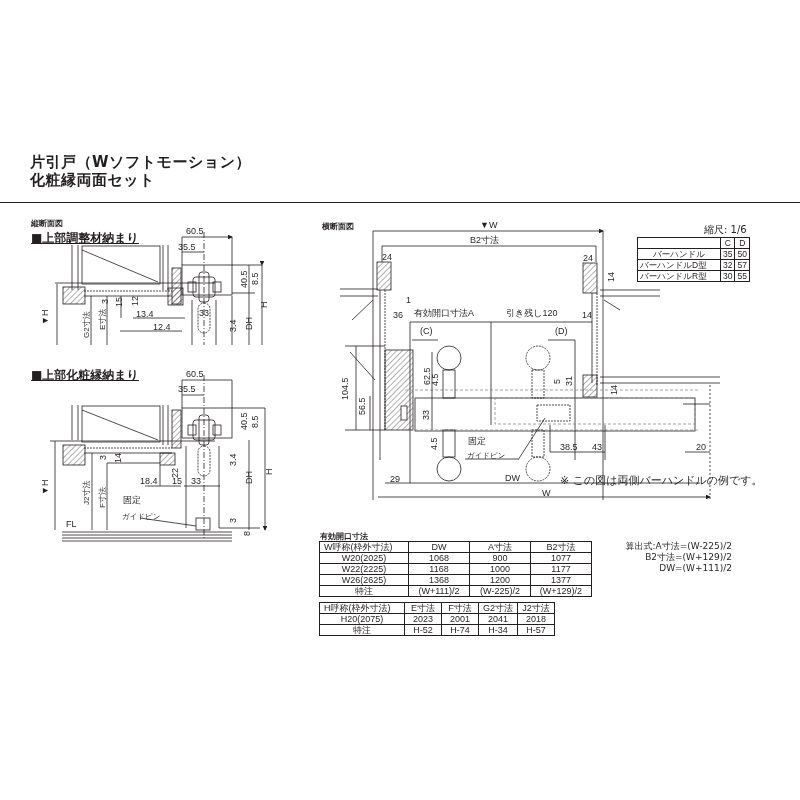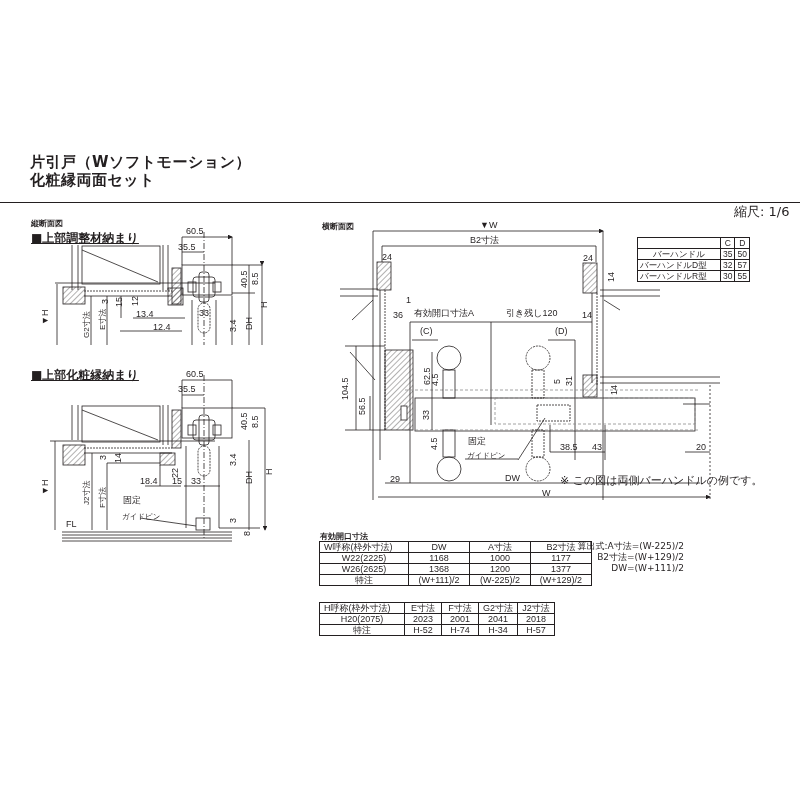--- a/index.html
+++ b/index.html
@@ -270,21 +270,21 @@
     <text x="592" y="450">43</text>
     <text x="696" y="450">20</text>
     <text x="390" y="482">29</text>
     <text x="505" y="481">DW</text>
     <text x="542" y="496">W</text>
     <text x="468" y="444">固定</text>
     <text x="467" y="458" font-size="7.5">ガイドピン</text>
   </g>
 </svg>
 
-<div class="abs lbl" style="left:704px;top:207px;font-size:13px;margin-left:30px;">縮尺: 1/6</div>
+<div class="abs lbl" style="left:704px;top:225px;font-size:10px;">縮尺: 1/6</div>
 <table class="t scale" style="left:637px;top:237px;">
   <tbody>
       <tr>
     <td style="width:78px"></td>
     <td>C</td>
     <td>D</td>
   </tr>
   <tr>
     <td>バーハンドル</td>
     <td>35</td>
@@ -308,41 +308,47 @@
 <div class="abs lbl-b" style="left:320px;top:531px;">有効開口寸法</div>
 <table class="t" style="left:319px;top:541px;">
   <tbody>
       <tr>
     <td class="left" style="width:80px">W呼称(枠外寸法)</td>
     <td style="width:52px">DW</td>
     <td style="width:52px">A寸法</td>
     <td style="width:52px">B2寸法</td>
   </tr>
   <tr>
+    <td>W20(2025)</td>
+    <td>1068</td>
+    <td>900</td>
+    <td>1077</td>
+  </tr>
+  <tr>
     <td>W22(2225)</td>
     <td>1168</td>
     <td>1000</td>
     <td>1177</td>
   </tr>
   <tr>
     <td>W26(2625)</td>
     <td>1368</td>
     <td>1200</td>
     <td>1377</td>
   </tr>
   <tr>
     <td>特注</td>
     <td>(W+111)/2</td>
     <td>(W-225)/2</td>
     <td>(W+129)/2</td>
   </tr>
 </tbody>
   </table>
 
-<div class="abs formula" style="left:560px;top:541px;width:124px;">
+<div class="abs formula" style="left:608px;top:541px;width:124px;">
   <div>算出式:A寸法=(W-225)/2</div>
   <div>B2寸法=(W+129)/2</div>
   <div>DW=(W+111)/2</div>
 </div>
 
 <table class="t" style="left:319px;top:602px;border-radius:14px;">
   <tbody>
       <tr>
     <td class="left" style="width:76px">H呼称(枠外寸法)</td>
     <td style="width:28px">E寸法</td>

